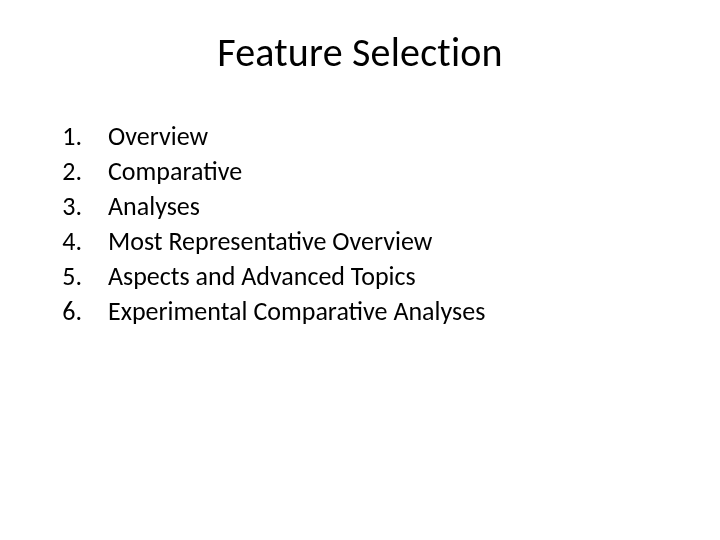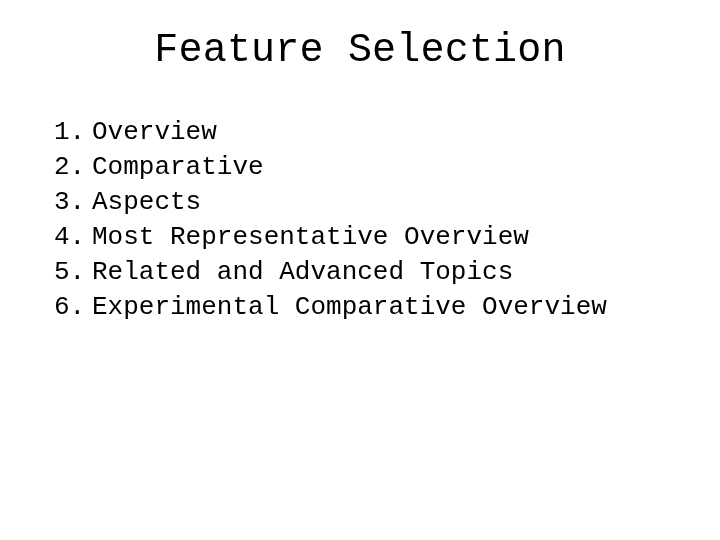--- a/index.html
+++ b/index.html
@@ -1,15 +1,15 @@
 <!DOCTYPE html>
 <html><head>
   <meta charset="utf-8">
   <style>
-    * { margin: 0; padding: 0; box-sizing: border-box; font-family: Liberation Mono, monospace; }
+    * { margin: 0; padding: 0; box-sizing: border-box; }
     html, body { width: 720px; height: 540px; }
     body {
       background: #ffffff;
       font-family: Calibri, "Segoe UI", Arial, sans-serif;
       color: #000000;
       position: relative;
     }
     .slide {
       width: 720px;
       height: 540px;
@@ -33,46 +33,47 @@
       font-weight: 400;
     }
     .num {
       width: 38px;
       text-align: right;
       padding-right: 10px;
       flex: 0 0 38px;
     }
     .label {
       flex: 1 1 auto;
+      margin-left: 16px;
     }
   </style>
 </head>
 <body>
 
 <div class="slide">
   <h1 class="title">Feature Selection</h1>
   <div class="list">
     <div class="list-row">
       <span class="num">1.</span>
       <span class="label">Overview</span>
     </div>
     <div class="list-row">
       <span class="num">2.</span>
       <span class="label">Comparative</span>
     </div>
     <div class="list-row">
       <span class="num">3.</span>
-      <span class="label">Aspects</span>
+      <span class="label">Analyses</span>
     </div>
     <div class="list-row">
       <span class="num">4.</span>
       <span class="label">Most Representative Overview</span>
     </div>
     <div class="list-row">
       <span class="num">5.</span>
-      <span class="label">Related and Advanced Topics</span>
+      <span class="label">Aspects and Advanced Topics</span>
     </div>
     <div class="list-row">
       <span class="num">6.</span>
-      <span class="label">Experimental Comparative Overview</span>
+      <span class="label">Experimental Comparative Analyses</span>
     </div>
   </div>
 </div>
 
 </body></html>

